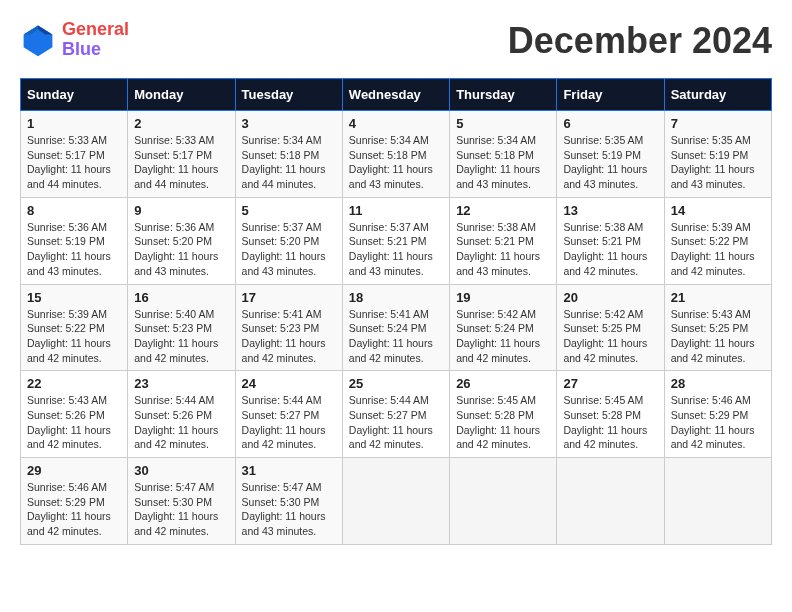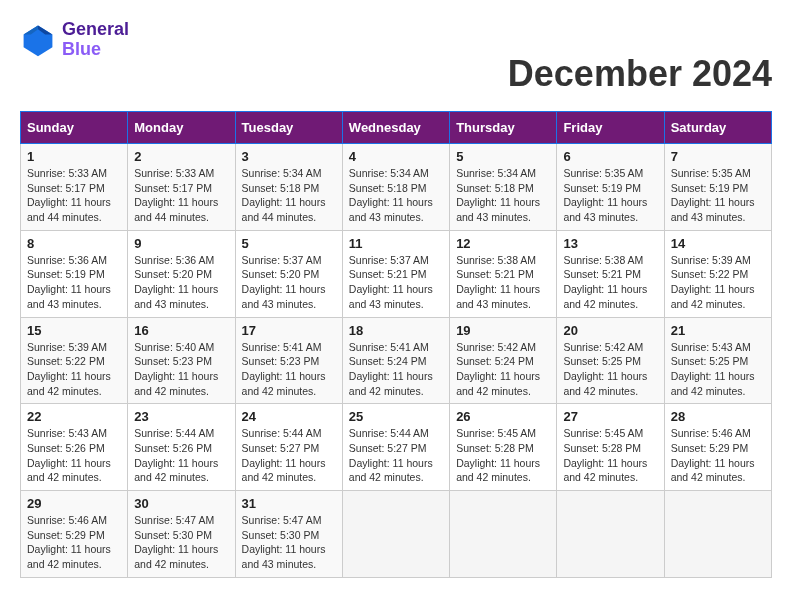--- a/index.html
+++ b/index.html
@@ -21,46 +21,45 @@
       align-items: center;
       gap: 6px;
     }
     .logo-text {
       font-size: 18px;
       font-weight: bold;
       color: #333;
       line-height: 1.1;
     }
     .logo-text span {
-      color: #4c1d95;
+      color: #ef4444;
     }
     .logo-icon {
       width: 36px;
       height: 36px;
     }
     .title-block {
       text-align: right;
-      margin-top: 33px;
     }
     .month-title {
       font-size: 36px;
       font-weight: bold;
       color: #333;
     }
     .location {
       font-size: 15px;
       color: #555;
     }
     table {
       width: 100%;
       border-collapse: collapse;
       font-size: 11px;
     }
     thead tr th {
-      background-color: #701a75;
+      background-color: #0f172a;
       color: #fff;
       padding: 8px 6px;
       text-align: left;
       font-size: 13px;
       font-weight: bold;
       border: 1px solid #1a73e8;
     }
     tbody tr td {
       border: 1px solid #ccc;
       padding: 5px 6px;

